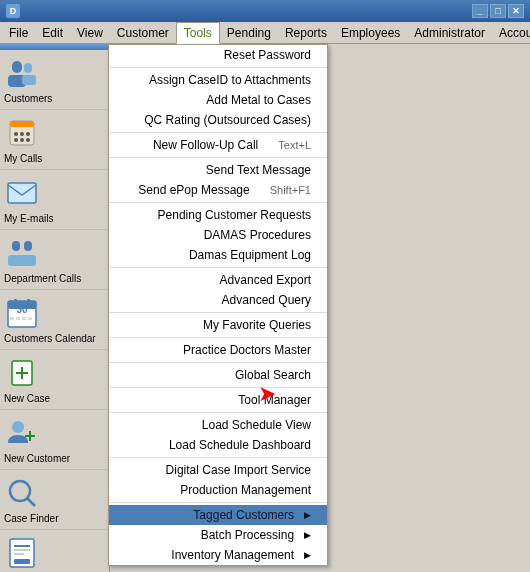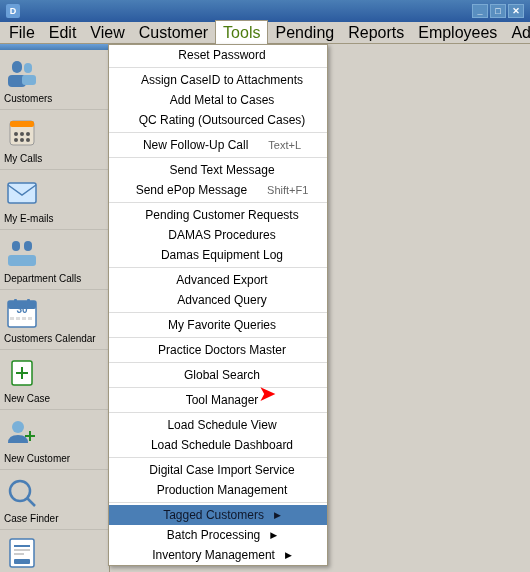--- a/index.html
+++ b/index.html
@@ -54,21 +54,21 @@
     #menu-bar {
       background: #d4d0c8;
       height: 22px;
       display: flex;
       align-items: center;
       padding: 0 2px;
       border-bottom: 1px solid #a09880;
     }
     .menu-item {
       padding: 3px 7px;
-      font-size: 16px;
+      font-size: 12px;
       cursor: pointer;
       white-space: nowrap;
     }
     .menu-item:hover, .menu-item.active {
       background: #4a7eb5;
       color: white;
     }
     .menu-item.active {
       background: white;
       color: #4d7c0f;
@@ -129,27 +129,27 @@
       position: absolute;
       top: 0px;
       left: -2px;
       background: white;
       border: 1px solid #a09880;
       box-shadow: 2px 2px 4px rgba(0,0,0,0.3);
       min-width: 220px;
       z-index: 100;
     }
     .dropdown-item {
-      padding: 3px 4px 3px 12px;
+      padding: 3px 16px 3px 12px;
       font-size: 12px;
       cursor: pointer;
       white-space: nowrap;
       display: flex;
       align-items: center;
-      justify-content: center;
+      justify-content: flex-end;
     }
     .dropdown-item.highlighted {
       background: #4a7eb5;
       color: #0f172a;
     }
     .dropdown-shortcut {
       font-size: 11px;
       color: #666;
       margin-left: 20px;
     }

